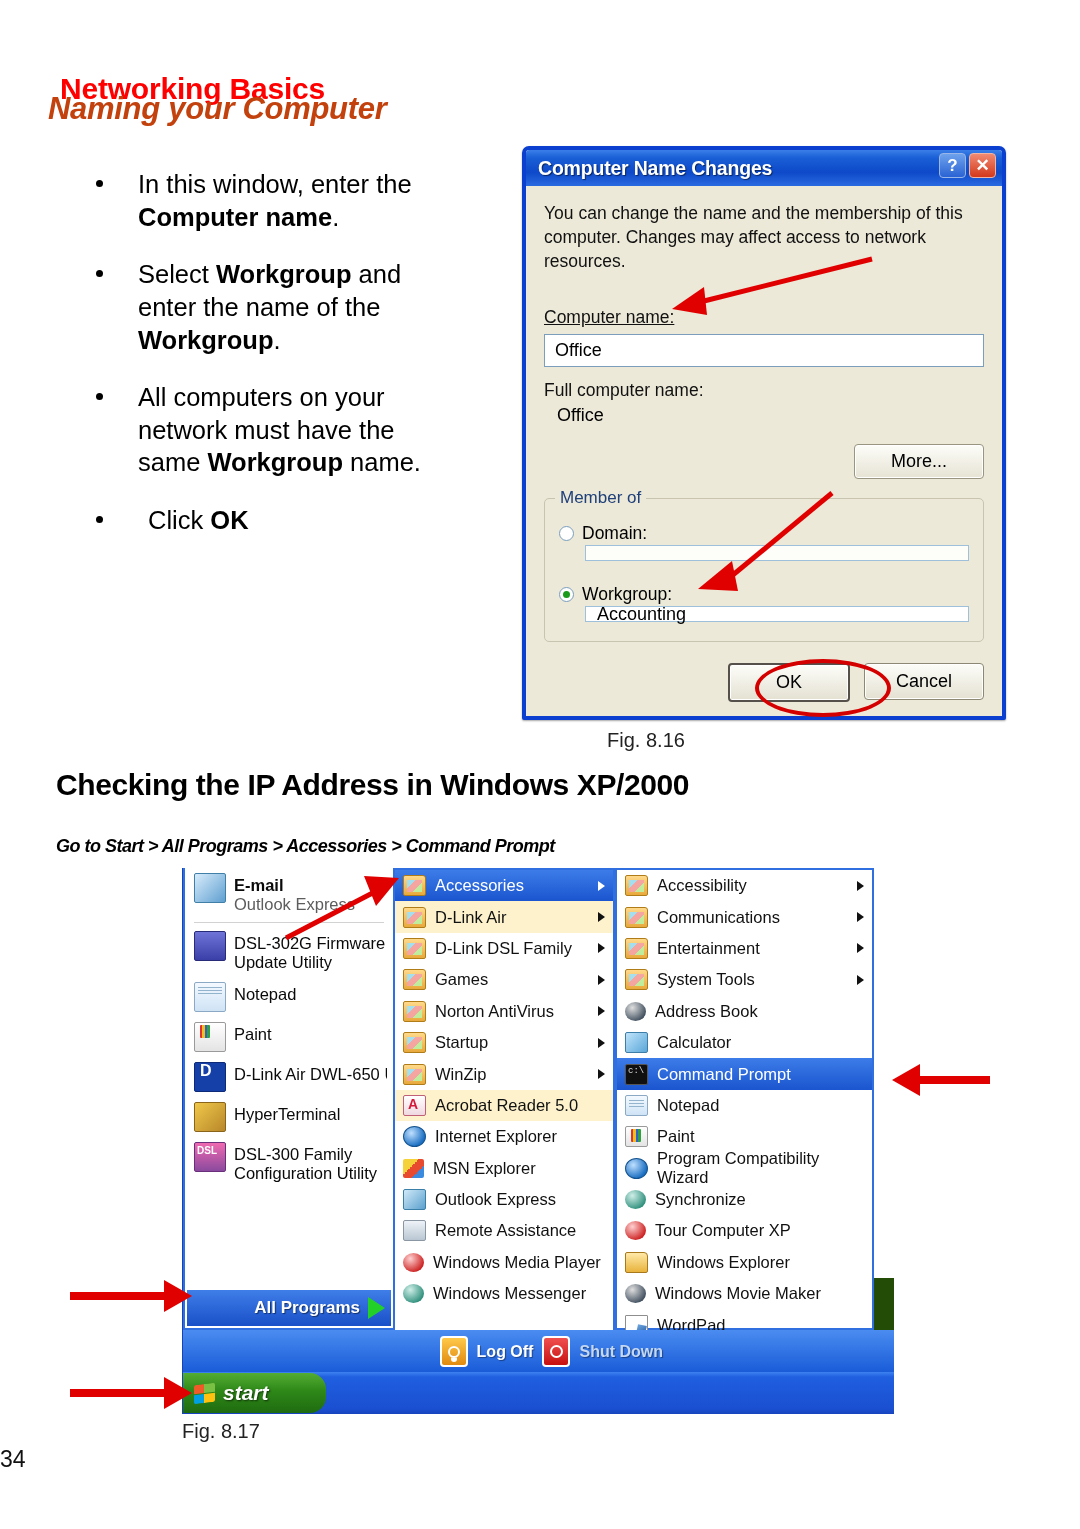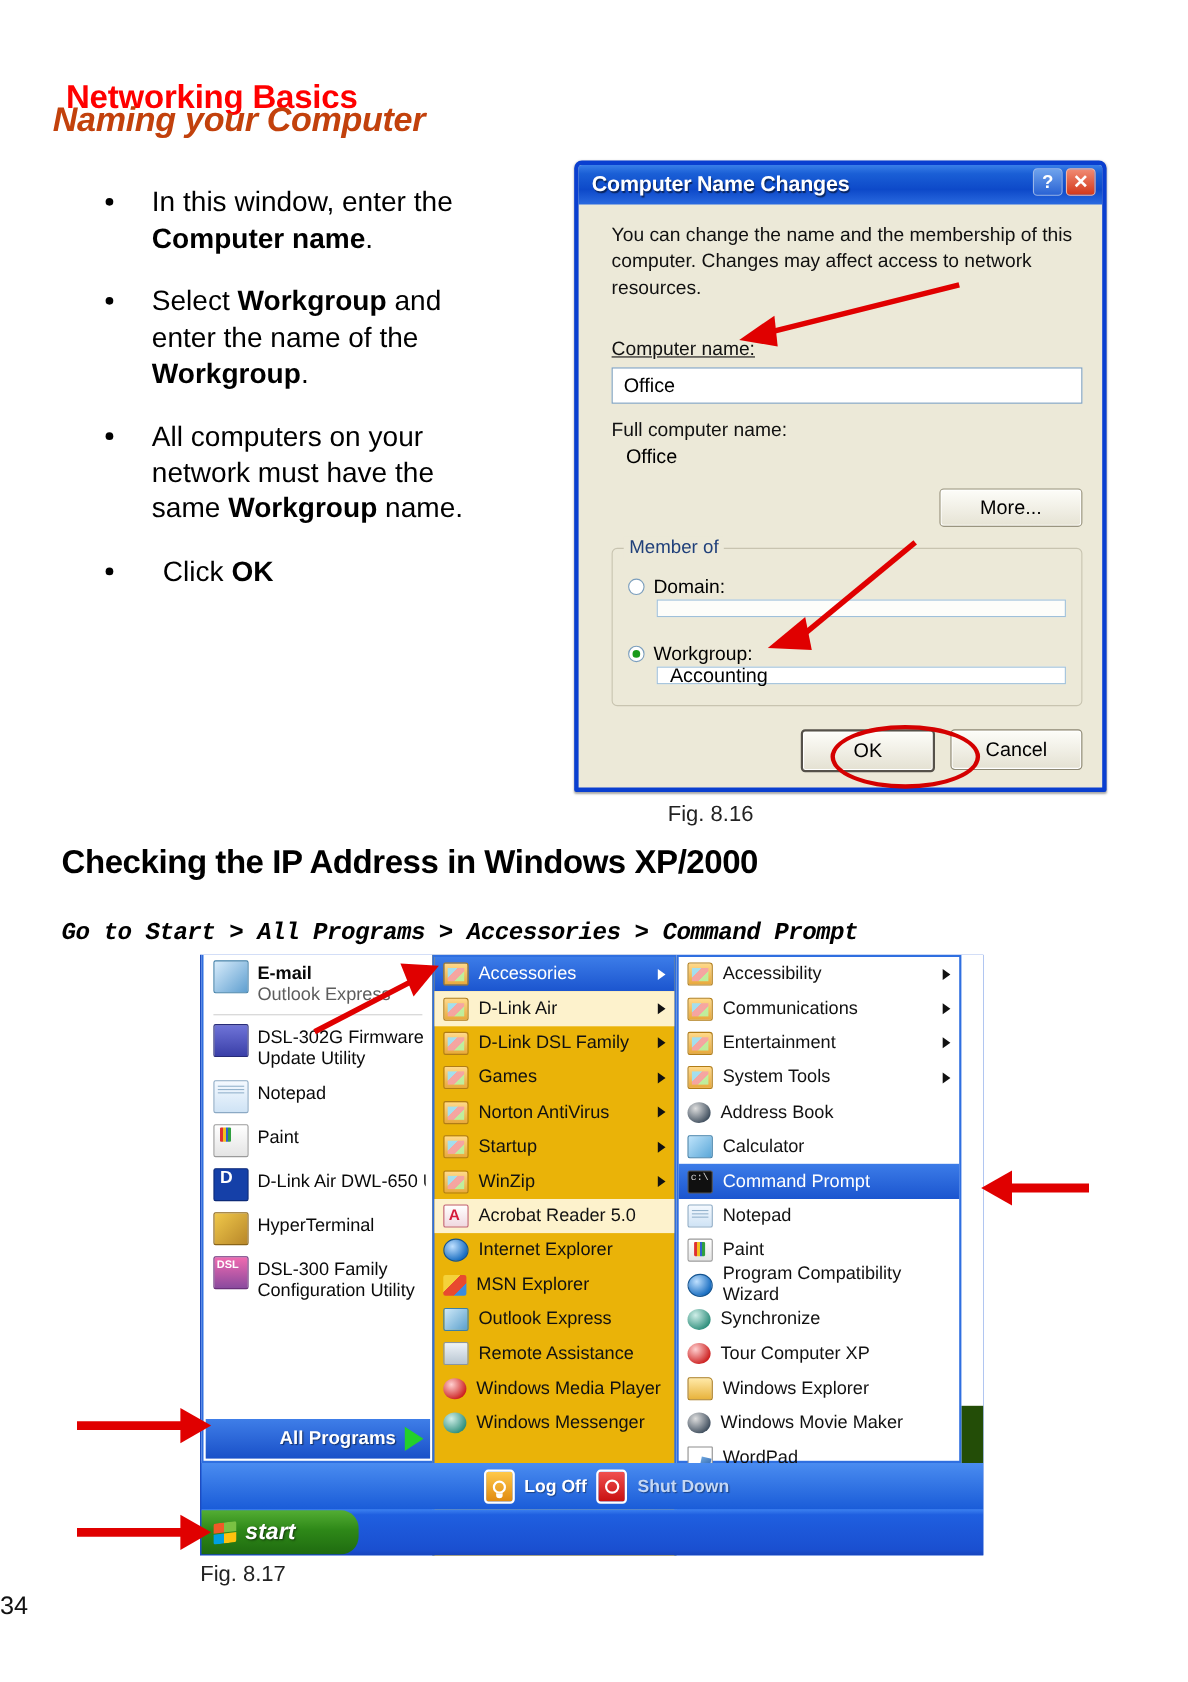--- a/index.html
+++ b/index.html
@@ -63,21 +63,21 @@
   .tbtn{
     width:27px; height:25px; border-radius:4px;
     display:flex; align-items:center; justify-content:center;
     font-size:17px; font-weight:bold; color:#fff;
     border:1px solid #9ab6e8;
     box-sizing:border-box;
   }
   .tbtn.help{ background:linear-gradient(180deg,#6ea2ec,#2a63d4); }
   .tbtn.close{ background:linear-gradient(180deg,#f08a72,#d3381b); border-color:#f0b5a5; }
 
-  .dlg-body{ padding:16px 18px 0 18px; position:relative; height:calc(100% - 36px); box-sizing:border-box;margin-left:12px; }
+  .dlg-body{ padding:16px 18px 0 18px; position:relative; height:calc(100% - 36px); box-sizing:border-box; }
   .dlg-desc{ font-size:17.5px; line-height:1.36; color:#111; }
   .dlg-label{ font-size:17.5px; color:#111; margin-top:34px; }
   .dlg-label u{ text-decoration:underline; }
   .dlg-input{
     margin-top:6px; height:33px;
     background:#fff; border:1px solid #7b9ebd;
     display:flex; align-items:center; padding-left:10px;
     font-size:18px; color:#000; box-sizing:border-box;
   }
   .dlg-sub{ font-size:17.5px; margin-top:13px; color:#111; }
@@ -133,21 +133,21 @@
   }
 
   
   .fig-cap{ position:absolute; font-size:20px; color:#222; }
   .h-big{
     position:absolute; left:56px; top:768px;
     font-size:30px; font-weight:bold; letter-spacing:-0.4px;
   }
   .h-path{
     position:absolute; left:56px; top:836px;
-    font-size:22px; font-weight:bold; font-style:italic; letter-spacing:-0.5px;font-family:Liberation Mono, monospace;
+    font-size:18px; font-weight:bold; font-style:italic; letter-spacing:-0.5px;
   }
 
   
   .shot{
     position:absolute; left:182px; top:868px;
     width:711px; height:546px;
     background:#1b57d8;
     overflow:hidden;
     border-left:1px solid #1543b8;
   }
@@ -185,21 +185,21 @@
     text-shadow:1px 1px 1px rgba(0,0,0,.5);
   }
   .tri-green{
     width:0;height:0;border-left:17px solid #23d02a;
     border-top:11px solid transparent;border-bottom:11px solid transparent;
   }
 
   
   .sub1{
     position:absolute; left:210px; top:0px; width:222px; height:568px;
-    background:#eab308; border:2px solid #2f6fe0; box-sizing:border-box;
+    background:#ffffff; border:2px solid #2f6fe0; box-sizing:border-box;
   }
   .sub2{
     position:absolute; left:432px; top:0px; width:259px; height:462px;
     background:#ffffff; border:2px solid #2f6fe0; box-sizing:border-box;
   }
   .mi{
     display:flex; align-items:center; gap:9px;
     height:31.4px; padding-left:8px; padding-right:6px;
     font-size:16.5px; color:#111; position:relative;
   }

